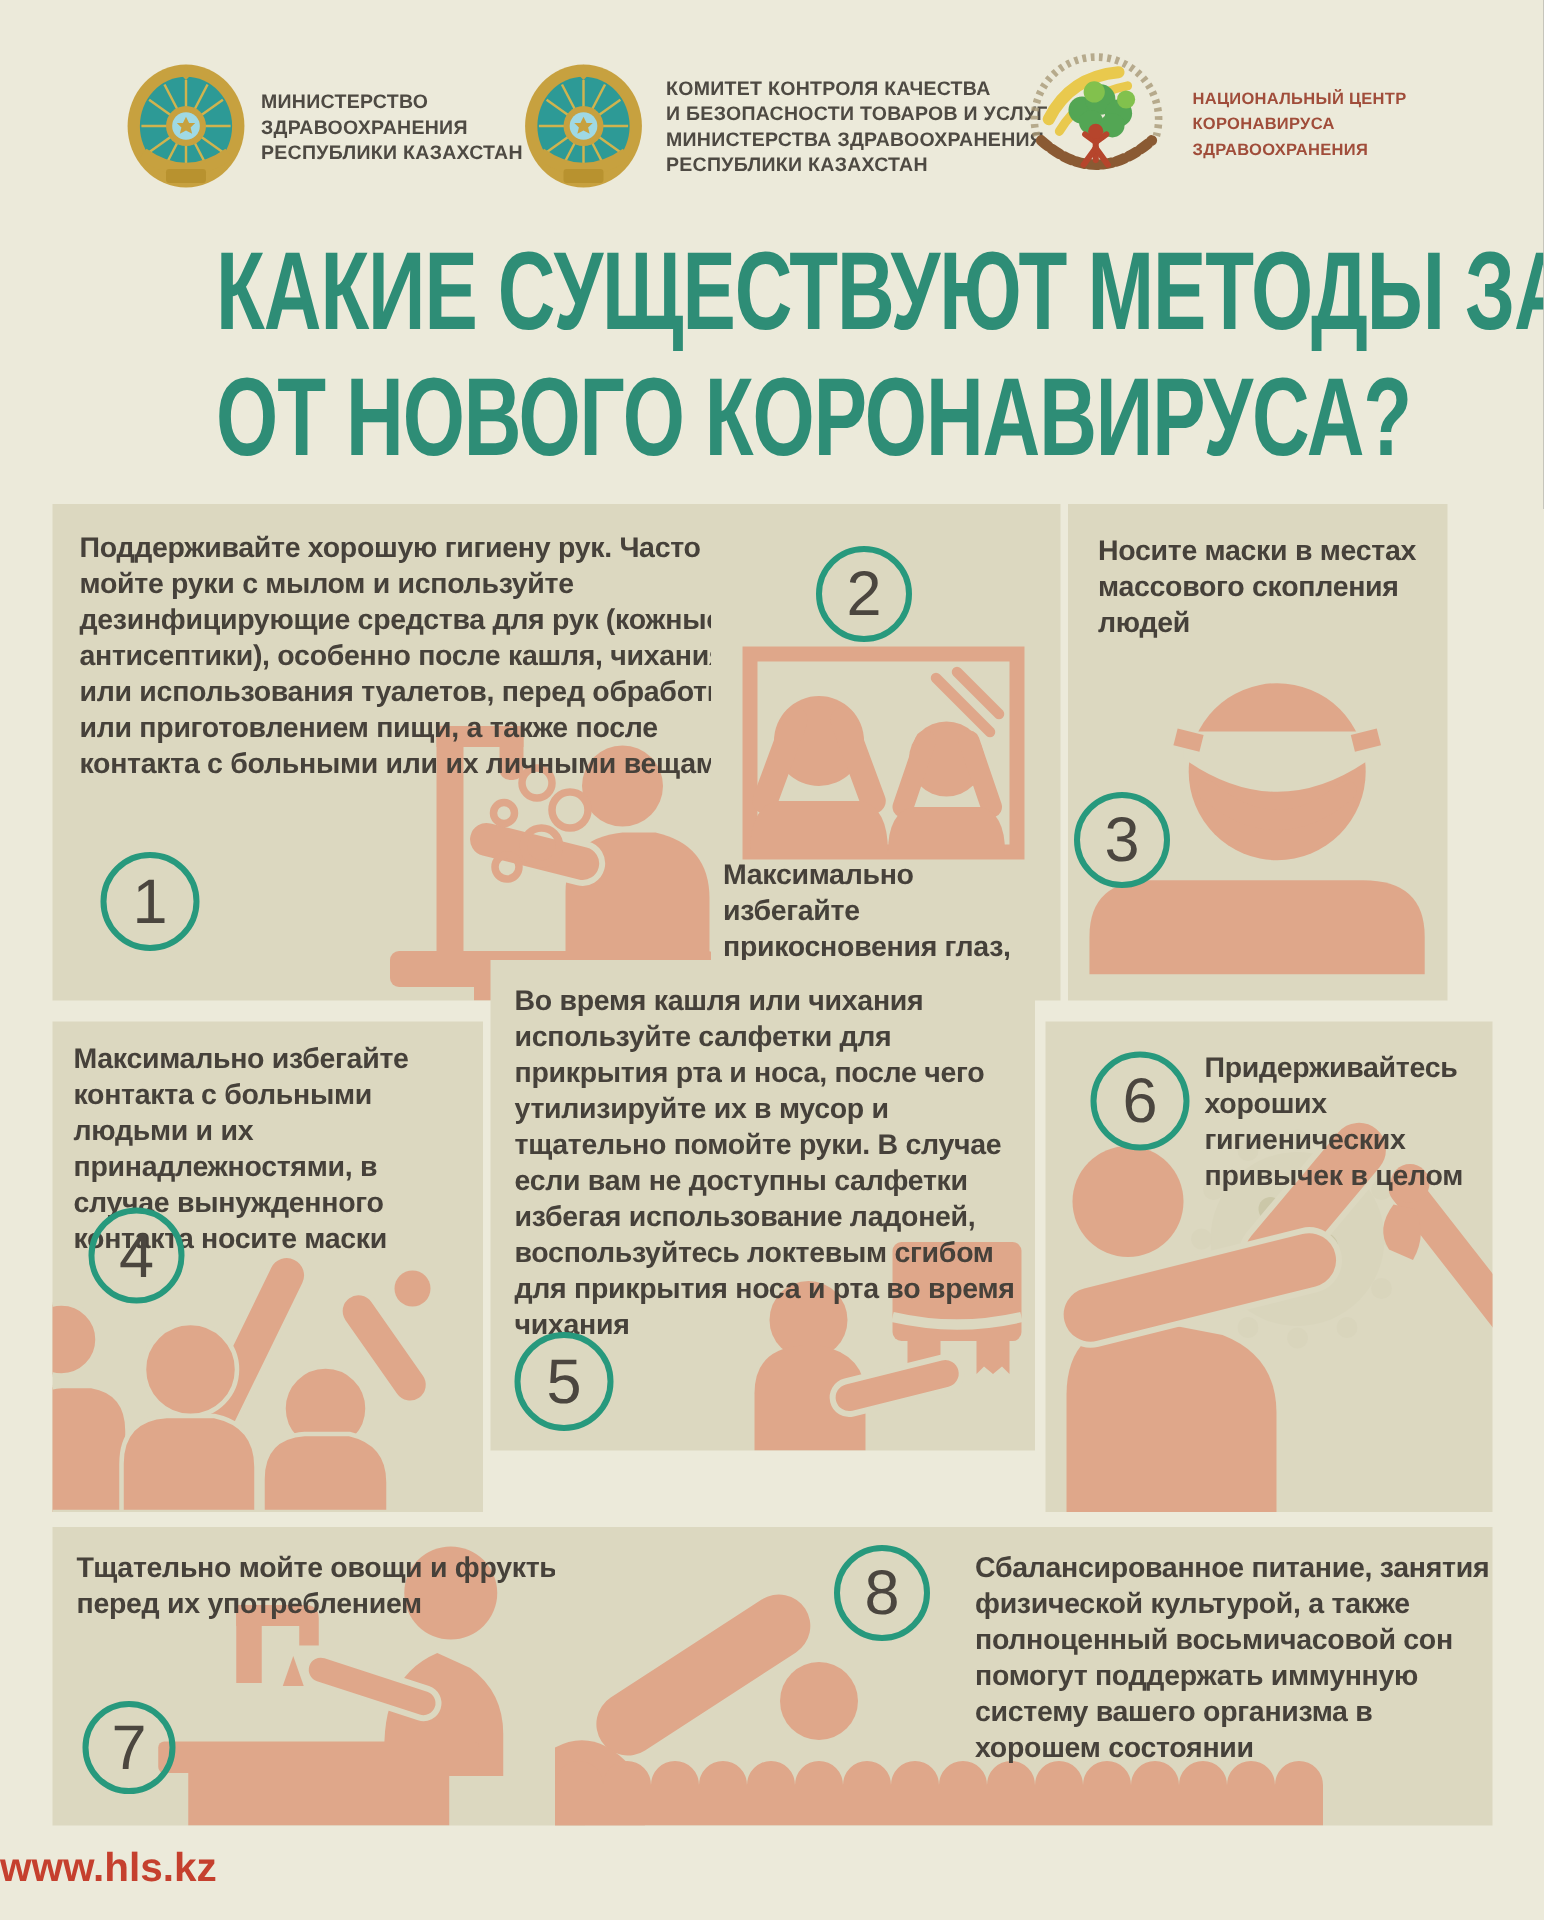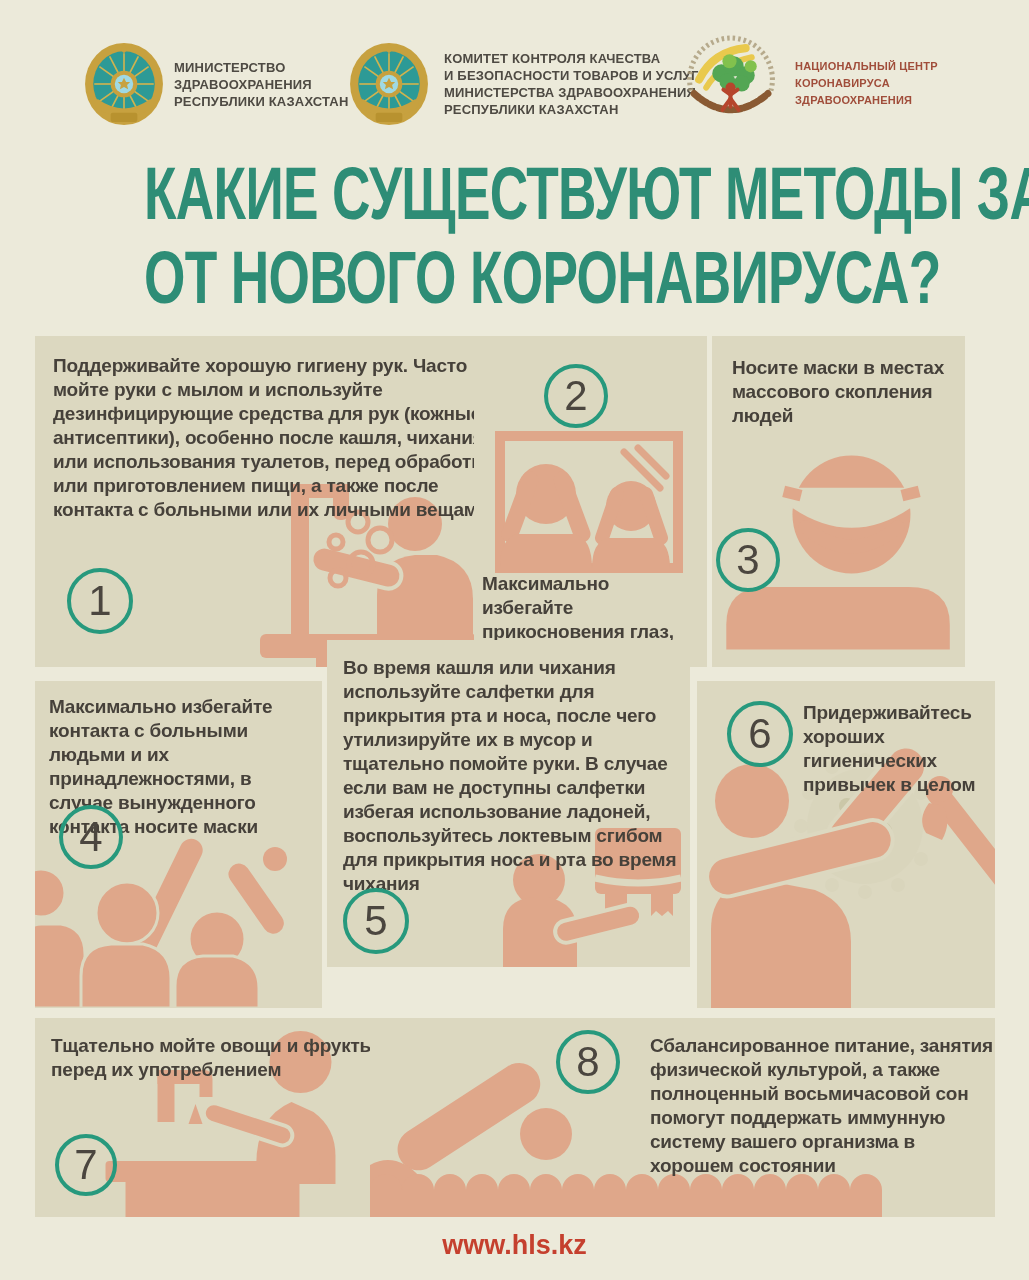--- a/index.html
+++ b/index.html
@@ -29,21 +29,21 @@
   .panel-text{position:relative;font-weight:bold;color:var(--text);font-size:19px;line-height:24px;letter-spacing:-.2px}
   .num-circle{position:absolute;border:4px solid var(--circle-teal);border-radius:50%;
               display:flex;align-items:center;justify-content:center;
               color:var(--number);font-size:42px;font-weight:normal;font-family:"Liberation Sans",sans-serif}
 
   
   .f-s{fill:var(--salmon)} .st-s{stroke:var(--salmon);fill:none}
   .st-bg{stroke:var(--panel-bg)} .f-bg{fill:var(--panel-bg)}
   .f-v{fill:var(--virus)} .f-vd{fill:#cbc7a8}
 
-  .footer{position:absolute;left:0;width:100%;top:1230px;text-align:center;
+  .footer{position:absolute;left:0;width:100%;top:1230px;text-align:left;
           color:var(--footer-red);font-size:27px;font-weight:bold}
 </style>
 </head>
 <body>
 
 <div class="poster">
 
   <div class="logo-block" style="left:83px;top:40px">
     <svg class="logo-emblem" width="82" height="88" viewBox="0 0 80 84">
       <ellipse cx="40" cy="42" rx="38" ry="40" fill="#c7a13f"></ellipse>

